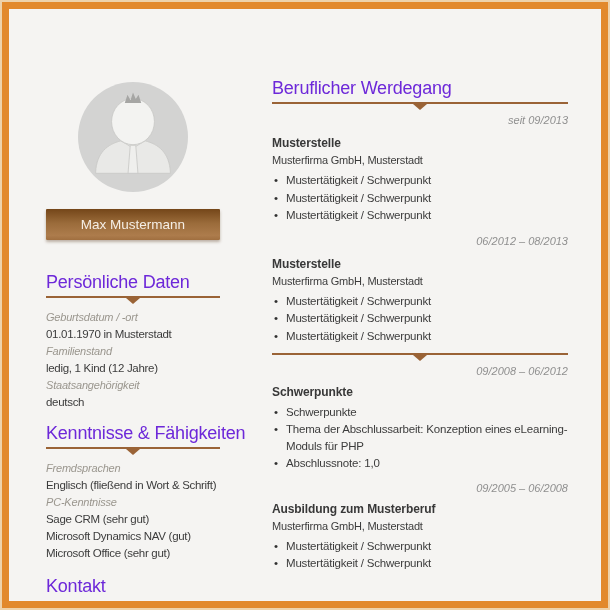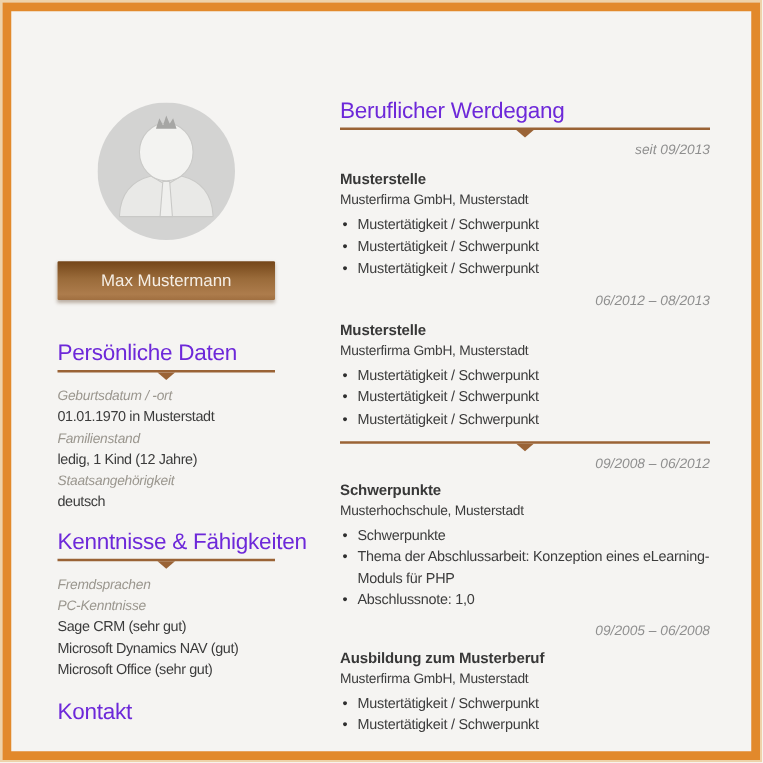--- a/index.html
+++ b/index.html
@@ -188,20 +188,21 @@
         <div class="flabel">Staatsangehörigkeit</div>
         <div class="fvalue">deutsch</div>
       </div>
     </section>
 
     <section class="sec-skills">
       <h2>Kenntnisse &amp; Fähigkeiten</h2>
       <div class="rule"></div>
       <div class="rows">
         <div class="flabel">Fremdsprachen</div>
+        <div class="fvalue">Englisch (fließend in Wort &amp; Schrift)</div>
         <div class="flabel">PC-Kenntnisse</div>
         <div class="fvalue">Sage CRM (sehr gut)</div>
         <div class="fvalue">Microsoft Dynamics NAV (gut)</div>
         <div class="fvalue">Microsoft Office (sehr gut)</div>
       </div>
     </section>
 
     <section class="sec-contact">
       <h2>Kontakt</h2>
     </section>
@@ -236,21 +237,20 @@
         </ul>
       </article>
     </section>
 
     <section class="sec-education">
       <div class="rule"></div>
 
       <article class="entry">
         <div class="entry-date">09/2008 – 06/2012</div>
         <div class="entry-role">Schwerpunkte</div>
-        <div class="entry-org">Musterhochschule, Musterstadt</div>
         <ul class="bullets">
           <li>Schwerpunkte</li>
           <li>Thema der Abschlussarbeit: Konzeption eines eLearning-Moduls für PHP</li>
           <li>Abschlussnote: 1,0</li>
         </ul>
       </article>
 
       <article class="entry">
         <div class="entry-date">09/2005 – 06/2008</div>
         <div class="entry-role">Ausbildung zum Musterberuf</div>

